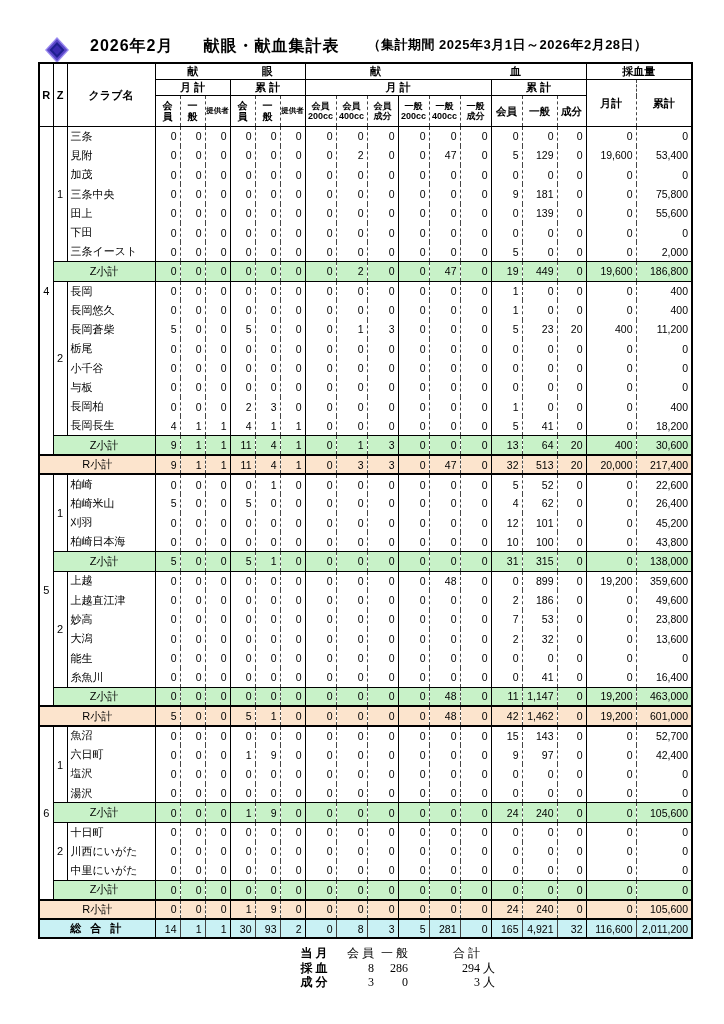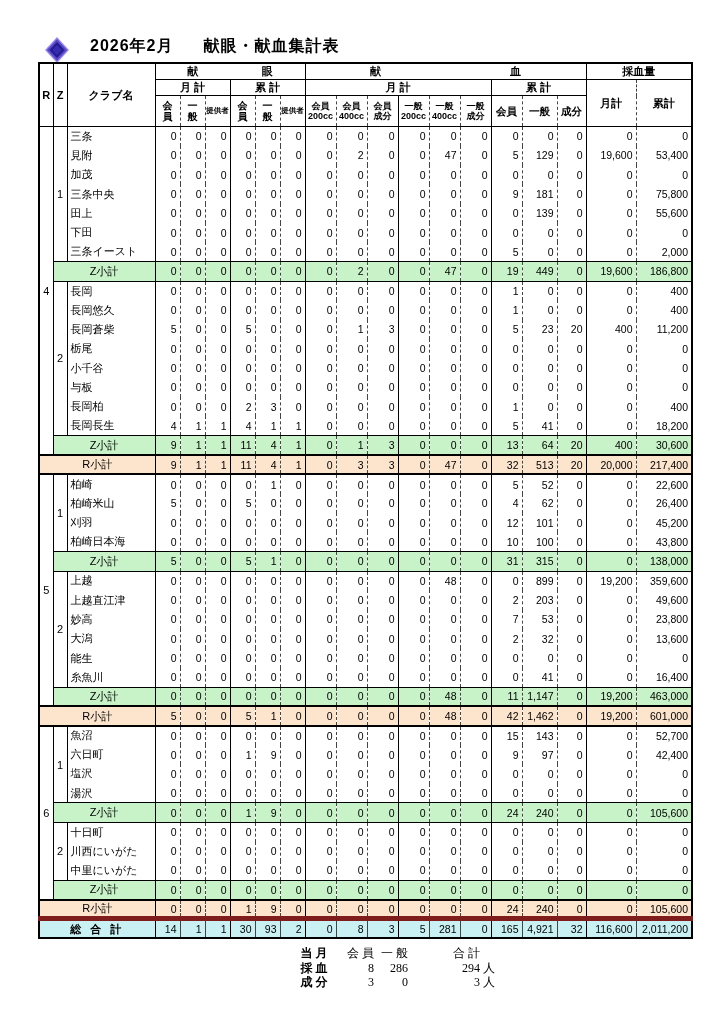--- a/index.html
+++ b/index.html
@@ -35,21 +35,21 @@
   .tl{border-left:1px solid #000;}
   .dl{border-left:1px dashed #444;}
   
   tbody tr{height:19.33px;}
   td.num{text-align:right;padding-right:3px;font-size:10.5px;}
   td.name{text-align:left;padding-left:3px;font-size:11px;}
   td.rz{text-align:center;font-size:11px;vertical-align:middle;}
   td.lab{text-align:center;font-size:11px;margin-left:48px;}
   tr.zsub td{border-top:1.5px solid #000;border-bottom:1.5px solid #000;background:var(--zsub,#c8f2c8);}
   tr.rsub td{border-top:2px solid #000;border-bottom:2px solid #000;background:var(--rsub,#fce4cd);}
-  tr.gtotal td{border-top:5px solid #7f1d1d;border-bottom:2.5px solid #000;background:var(--gtot,#c9f1f4);}
+  tr.gtotal td{border-top:2px solid #7f1d1d;border-bottom:2.5px solid #000;background:var(--gtot,#c9f1f4);}
   tr.gtotal td.lab{font-weight:bold;letter-spacing:3px;}
   tr.gtotal td.num{border-left-style:solid;border-left-width:1px;}
   tr.gtotal td.num.sl{border-left-width:1.5px;}
   
   .footer{
     position:absolute;left:296px;top:946px;
     font-family:"Liberation Serif","DejaVu Serif",serif;
     font-size:12px;line-height:14.5px;
     display:grid;grid-template-columns:36px 42px 34px 72px 20px;
   }
@@ -62,20 +62,21 @@
 
 <div class="titlebar">
   <svg class="logo" viewBox="0 0 26 28">
     <polygon points="13,1 25,14 13,27 1,14" fill="#9b8cf0"></polygon>
     <polygon points="13,3 23.2,14 13,25 2.8,14" fill="#5a46c8"></polygon>
     <polygon points="13,6 20.5,14 13,22 5.5,14" fill="#1e1e8f"></polygon>
     <polygon points="13,9 17.8,14 13,19 8.2,14" fill="#3a2ab0"></polygon>
   </svg>
   <span class="t-month">2026年2月</span>
   <span class="t-main">献眼・献血集計表</span>
+  <span class="t-period">（集計期間 2025年3月1日～2026年2月28日）</span>
 </div>
 
 <table>
   <colgroup>
     <col style="width:14px">
       <col style="width:14px">
       <col style="width:88px">
     <col style="width:25px">
       <col style="width:25px">
       <col style="width:25px">
@@ -644,21 +645,21 @@
         <td class="num sl">0</td>
         <td class="num dl">0</td>
         <td class="num dl">0</td>
         <td class="num sl">0</td>
         <td class="num dl">0</td>
         <td class="num dl">0</td>
         <td class="num sl">0</td>
         <td class="num dl">0</td>
         <td class="num dl">0</td>
         <td class="num sl">2</td>
-        <td class="num dl">203</td>
+        <td class="num dl">186</td>
         <td class="num dl">0</td>
         <td class="num sl">0</td>
         <td class="num dl">49,600</td>
       </tr>
       <tr>
         <td class="name tl">妙高</td>
         <td class="num sl">0</td>
         <td class="num dl">0</td>
         <td class="num dl">0</td>
         <td class="num sl">0</td>

